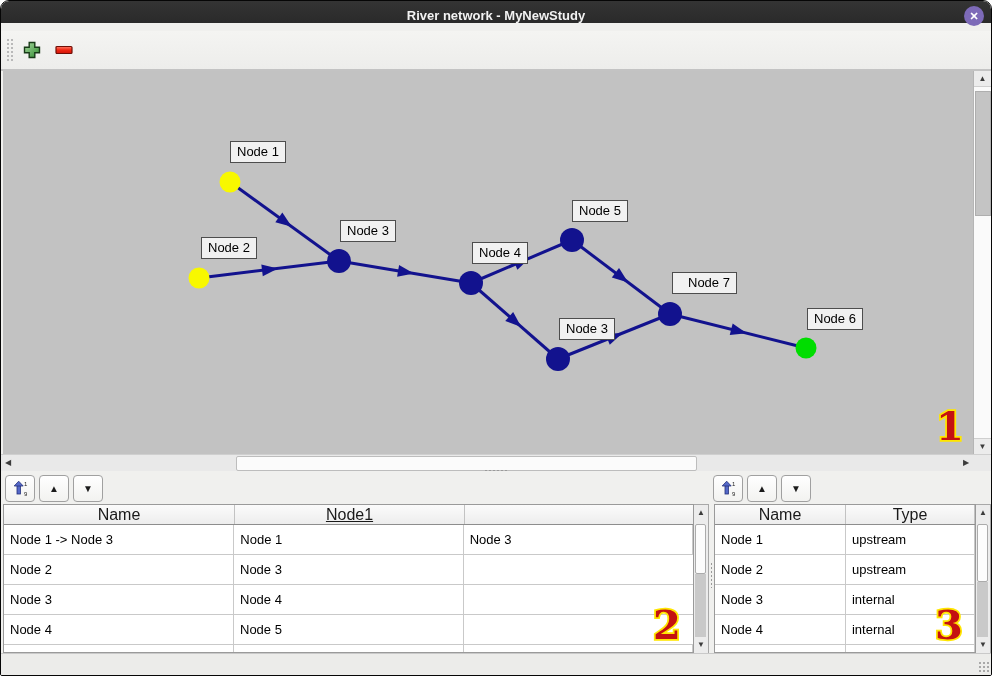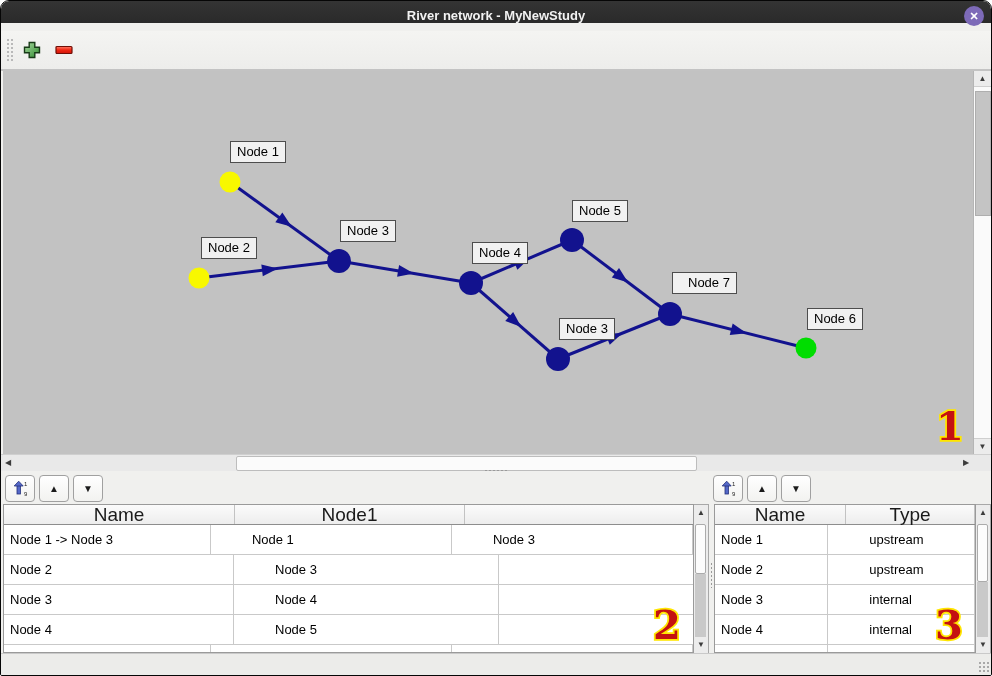--- a/index.html
+++ b/index.html
@@ -35,22 +35,22 @@
   
   .midbar{position:absolute;left:0;top:470px;width:992px;height:33px;background:#f0f0ee;}
   .split-dots-h{position:absolute;left:483px;top:-2px;width:24px;height:4px;
                 background-image:radial-gradient(#9a9a9a 0.8px,transparent 1px);background-size:4px 3px;}
   .mini-btn{position:absolute;top:4px;width:30px;height:27px;background:linear-gradient(#ffffff,#f2f2f0);
             border:1px solid #a0a0a0;border-radius:4px;display:flex;align-items:center;justify-content:center;cursor:pointer;}
   .tri{font-size:10px;color:#1b1b1b;line-height:10px;}
   
   .dtable{position:absolute;top:503px;height:149px;background:#ffffff;border:1px solid #9a9a9a;overflow:hidden;}
   .t-header{display:flex;height:20px;background:linear-gradient(#fbfbfb,#ededed);border-bottom:1px solid #8d8d8d;}
-  .t-hcell{font-size:19px;color:#1a1a1a;text-align:center;line-height:19px;border-right:1px solid #c2c2c2;cursor:pointer;}
-  .t-row{display:flex;height:30px;border-bottom:1px solid #c9c9c9;background:#fff;cursor:pointer;gap:35px;}
+  .t-hcell{font-size:16px;color:#1a1a1a;text-align:center;line-height:19px;border-right:1px solid #c2c2c2;cursor:pointer;}
+  .t-row{display:flex;height:30px;border-bottom:1px solid #c9c9c9;background:#fff;cursor:pointer;}
   .t-cell{font-size:13px;color:#000;line-height:29px;padding-left:6px;border-right:1px solid #c9c9c9;
           white-space:nowrap;overflow:hidden;}
   .table-vscroll{position:absolute;top:503px;width:15px;height:149px;background:#ececec;border:1px solid #a8a8a8;border-left:none;}
   .tv-thumb{position:absolute;left:1px;width:11px;background:#fcfcfc;border:1px solid #ababab;border-radius:2px;}
   .tv-track{position:absolute;left:1px;width:11px;background:#c9c9c9;}
   .splitter-v{position:absolute;left:708px;top:503px;width:5px;height:149px;background:#f0f0ee;}
   .split-dots-v{position:absolute;left:1px;top:58px;width:4px;height:26px;
                 background-image:radial-gradient(#9a9a9a 0.8px,transparent 1px);background-size:3px 4px;}
   
   .statusbar{position:absolute;left:0;top:652px;width:992px;height:23px;background:#ececea;border-top:1px solid #c9c9c9;}
@@ -180,21 +180,21 @@
       <span class="tri">▲</span>
     </div>
     <div class="mini-btn" style="left:780px;">
       <span class="tri">▼</span>
     </div>
   </div>
 
   <div class="dtable" id="edges-table" style="left:2px;width:691px;">
       <div class="t-header">
         <div class="t-hcell" style="width: 231px;">Name</div>
-        <div class="t-hcell" style="width: 230px;">Node1</div>
+        <div class="t-hcell" style="width: 230px; text-decoration: underline;">Node1</div>
       </div>
       <div class="t-row">
         <div class="t-cell" style="width: 231px;">Node 1 -&gt; Node 3</div>
         <div class="t-cell" style="width: 230px;">Node 1</div>
         <div class="t-cell" style="width: 230px;">Node 3</div>
       </div>
       <div class="t-row">
         <div class="t-cell" style="width: 230px;">Node 2</div>
         <div class="t-cell" style="width: 230px;">Node 3</div>
       </div>

